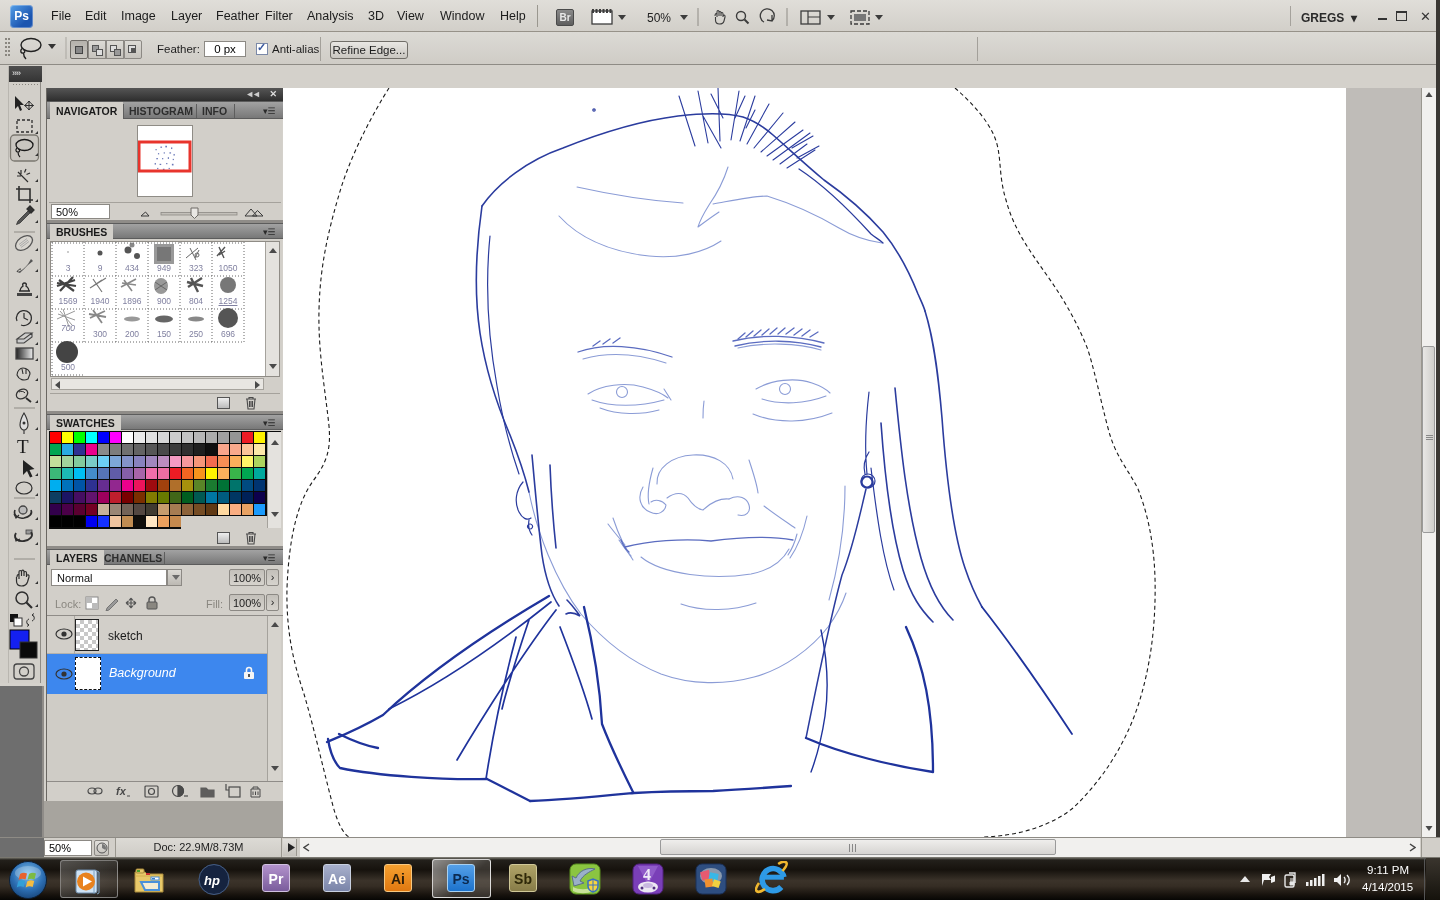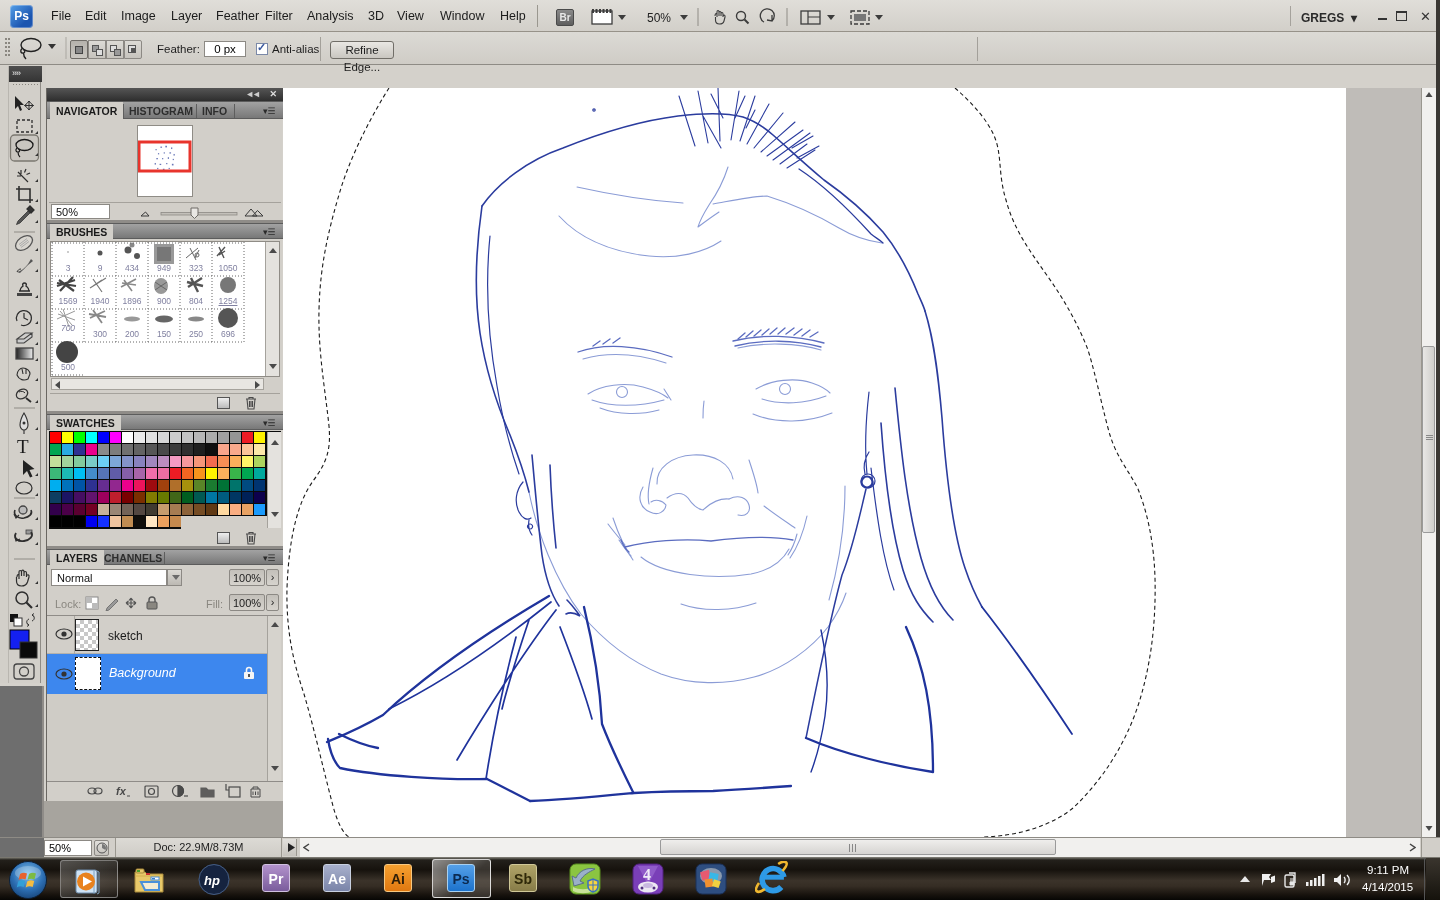--- a/index.html
+++ b/index.html
@@ -128,21 +128,21 @@
         <div style="position:absolute;left:6px;top:7px;width:5px;height:5px;background:#555;"></div>
       </div>
   </div>
   <div class="abs" style="left:157px; top:43px; font-size:11.5px; color:#1d1d1d;">Feather:</div>
   <div class="abs" style="left:204px; top:41px; width:42px; height:16px; background:#fff; border:1px solid #8c8984; font-size:11.5px; text-align:center; line-height:15px;">0 px</div>
   <div class="abs" style="left:256px; top:43px; width:12px; height:12px; background:#fff; border:1px solid #7b89a8;"></div>
   <div class="abs" style="left:257px; top:41px; color:#3b5aa0; font-size:11px; font-weight:bold;">✓</div>
   <div class="abs" style="left:272px; top:43px; font-size:11.5px; color:#1d1d1d;">Anti-alias</div>
   <div class="abs" style="left:320px; top:37px; width:1px; height:24px; background:#a3a09a;"></div>
   <div class="abs" style="left:977px; top:37px; width:1px; height:24px; background:#a3a09a;"></div>
-  <div class="abs" style="left:330px; top:41px; width:64px; height:18px; background:linear-gradient(#e9e7e3,#c9c6c0); border:1px solid #716e68; border-radius:3px; font-size:11.5px; text-align:center; line-height:17px; color:#1d1d1d;">Refine Edge...</div>
+  <div class="abs" style="left:330px; top:41px; width:78px; height:18px; background:linear-gradient(#e9e7e3,#c9c6c0); border:1px solid #716e68; border-radius:3px; font-size:11.5px; text-align:center; line-height:17px; color:#1d1d1d;">Refine Edge...</div>
 
 
   <div class="abs" id="toolwell">
     <div class="abs" id="toolstrip">
         <div class="abs" id="toolhead" style="color:#eee;">»»</div>
     <div style="position:absolute;left:3px;top:17px;width:26px;height:3px;background-image:radial-gradient(#8a8780 35%,transparent 36%);background-size:3px 3px;"></div>
     </div>
     <svg class="abs" style="left:8px;top:20px;" width="33" height="600" viewBox="0 0 33 600">
         <defs>
           <linearGradient id="gtool" x1="0" y1="0" x2="1" y2="0">

